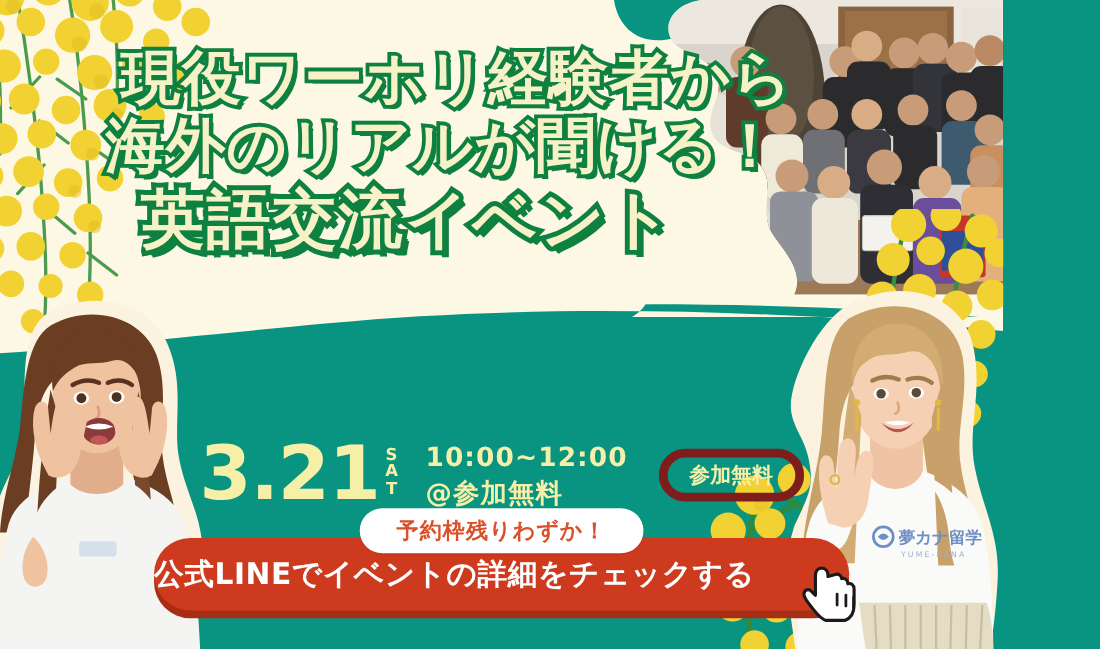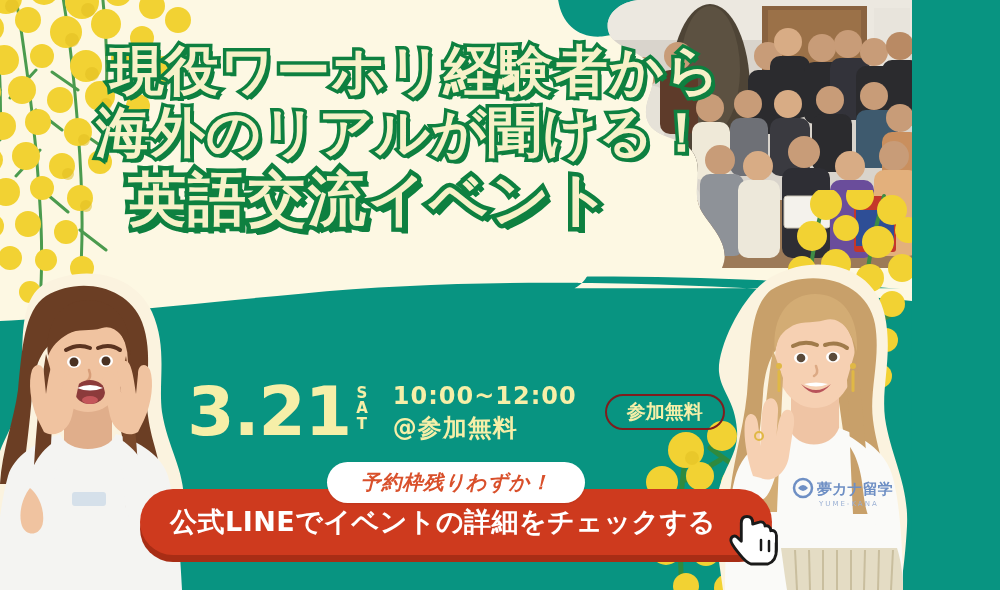--- a/index.html
+++ b/index.html
@@ -60,21 +60,21 @@
     text-shadow: 5px 5px 0 #0E8040, 6px 6px 0 #0E8040;
   }
 
   
   .person { position:absolute; bottom:0; z-index:30; }
   .person-left  { left:-14px; bottom:0; width:210px; height:320px; }
   .person-right { right:-6px; bottom:0; width:215px; height:330px; }
 
   
   .info-row {
-    position:absolute; left:0; right:0; top:372px; height:80px;
+    position:absolute; left:0; right:0; top:392px; height:80px;
     z-index:25;
     display:flex; align-items:center; justify-content:center; gap:18px;
   }
   .date-block { display:flex; align-items:flex-start; }
   .date-num {
     font-family:"DejaVu Sans", sans-serif;
     font-weight:bold; font-size:68px; line-height:0.95;
     color:#F6EFA8; letter-spacing:-1px;
   }
   .date-dow {
@@ -87,45 +87,44 @@
   .time-block {
     display:flex; flex-direction:column; gap:3px; margin-left:6px;
   }
   .time-line {
     font-family:"DejaVu Sans", sans-serif;
     font-weight:bold; font-size:24px; line-height:1.2;
     color:#F6EFA8; letter-spacing:1px; white-space:nowrap;
   }
   .badges { display:flex; flex-direction:column; gap:7px; margin-left:10px; }
   .badge {
-    border:2px solid #7f1d1d; border-radius:999px;
+    border:8px solid #7f1d1d; border-radius:999px;
     padding:3px 20px; text-align:center;
     font-family:"DejaVu Sans", sans-serif;
     font-weight:bold; font-size:19px; color:#F6EFA8;
     white-space:nowrap;
   }
 
   
   .cta-wrap { position:absolute; left:0; right:0; top:462px; z-index:40;
               display:flex; flex-direction:column; align-items:center; }
   .cta-badge {
     background:#fff; border-radius:999px;
     padding:7px 34px; margin-bottom:-14px; z-index:2;
     font-family:"DejaVu Sans", sans-serif;
     font-weight:bold; font-size:20px; color:#D9502B;
     letter-spacing:1px; white-space:nowrap;
     box-shadow:0 1px 2px rgba(0,0,0,0.08);
-    font-style:italic;
   }
   .cta-button {
     position:relative;
     width:632px; height:66px;
     background:#CE3A1E; border-radius:34px;
     box-shadow:0 7px 0 #A82D15;
-    display:flex; align-items:center; justify-content:center;
+    display:flex; align-items:center; justify-content:flex-start;
     cursor:pointer;
   }
   .cta-label {
     font-family:"DejaVu Sans", sans-serif;
     font-weight:bold; font-size:27px; color:#fff;
     letter-spacing:0.5px; white-space:nowrap;
     padding-right:26px;
   }
   .cursor-hand {
     position:absolute; right:-16px; bottom:-18px; width:64px; height:64px;

